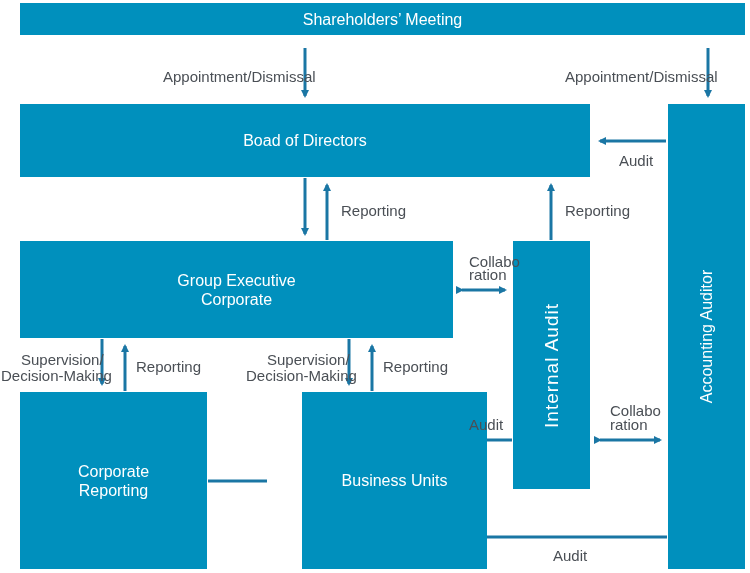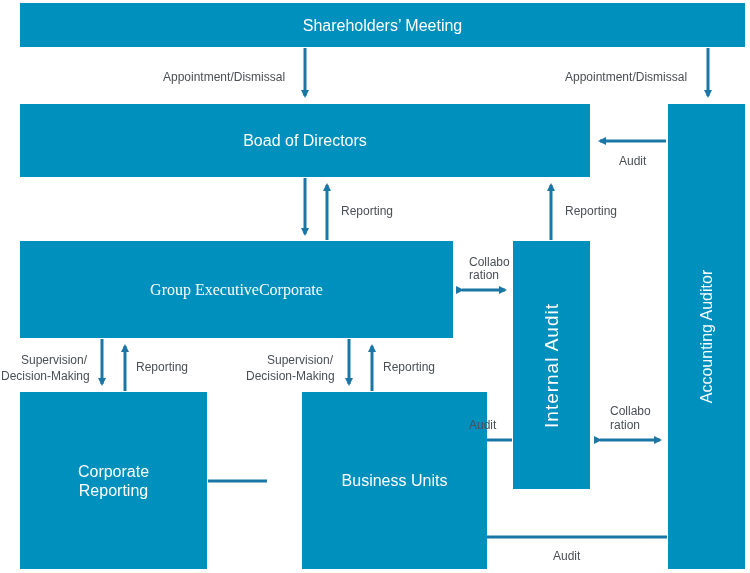--- a/index.html
+++ b/index.html
@@ -1,19 +1,19 @@
 <!DOCTYPE html>
 <html><head>
 <meta charset="utf-8">
 <style>
   html,body{margin:0;padding:0;background:#fff;}
   #stage{position:relative;width:750px;height:573px;overflow:hidden;font-family:"Liberation Sans","DejaVu Sans",sans-serif;}
   .box{position:absolute;background:#0090bd;color:#fff;display:flex;align-items:center;justify-content:center;text-align:center;font-size:16px;line-height:19px;box-sizing:border-box;}
   .vtext{transform:rotate(-90deg);white-space:nowrap;}
-  .lbl{position:absolute;color:#4a4f55;font-size:12px;line-height:14px;white-space:nowrap;}
+  .lbl{position:absolute;color:#4a4f55;font-size:15px;line-height:14px;white-space:nowrap;}
   svg#wires{position:absolute;left:0;top:0;}
 </style>
 </head>
 <body>
 
 <div id="stage">
   <svg id="wires" width="750" height="573">
     <defs>
       <marker id="ah" markerWidth="8" markerHeight="8" refX="6" refY="4" orient="auto" markerUnits="userSpaceOnUse" viewBox="0 0 8 8">
         <path d="M0,0 L8,4 L0,8 z" fill="#1a76a4"></path>
@@ -31,27 +31,27 @@
       <line x1="125" y1="391" x2="125" y2="346" marker-end="url(#ah)"></line>
       <line x1="349" y1="339" x2="349" y2="384" marker-end="url(#ah)"></line>
       <line x1="372" y1="391" x2="372" y2="346" marker-end="url(#ah)"></line>
       <line x1="512" y1="440" x2="462" y2="440" marker-end="url(#ah)"></line>
       <line x1="600" y1="440" x2="660" y2="440" marker-start="url(#ah)" marker-end="url(#ah)"></line>
       <line x1="667" y1="537" x2="462" y2="537" marker-end="url(#ah)"></line>
       <line x1="208" y1="481" x2="267" y2="481"></line>
     </g>
   </svg>
 
-  <div class="box" style="left:20px;top:3px;width:725px;height:44px;">
+  <div class="box" style="left:20px;top:3px;width:725px;height:32px;">
     <span>Shareholders’ Meeting</span>
   </div>
   <div class="box" style="left:20px;top:104px;width:570px;height:73px;text-align:center;">
     <span>Boad of Directors</span>
   </div>
-  <div class="box" style="left:20px;top:241px;width:433px;height:97px;flex-direction:row;font-family:Liberation Serif, serif;">
+  <div class="box" style="left:20px;top:241px;width:433px;height:97px;flex-direction:column;">
     <span>Group Executive</span>
     <span>Corporate</span>
   </div>
   <div class="box" style="left:20px;top:392px;width:187px;height:177px;flex-direction:column;">
     <span>Corporate</span>
     <span>Reporting</span>
   </div>
   <div class="box" style="left:268px;top:392px;width:185px;height:177px;margin-left:34px;">
     <span>Business Units</span>
   </div>

